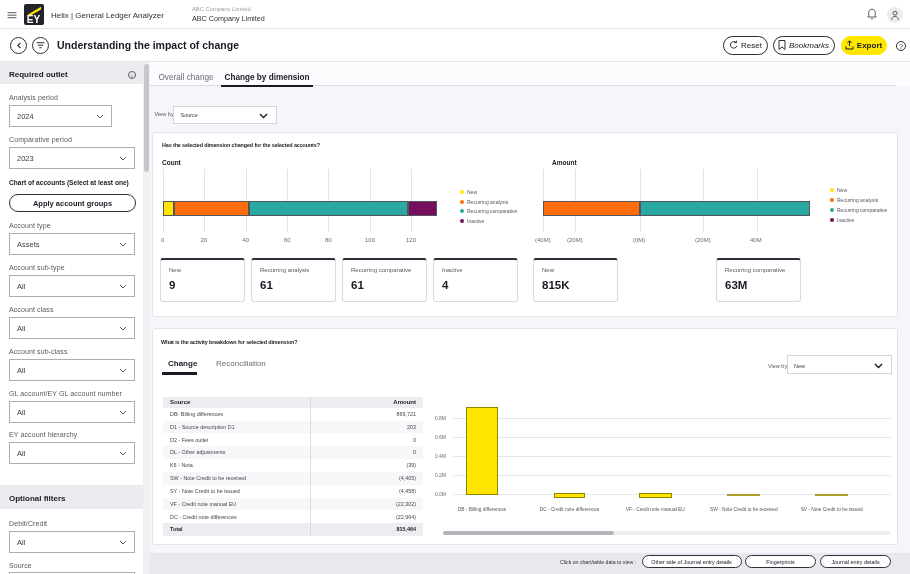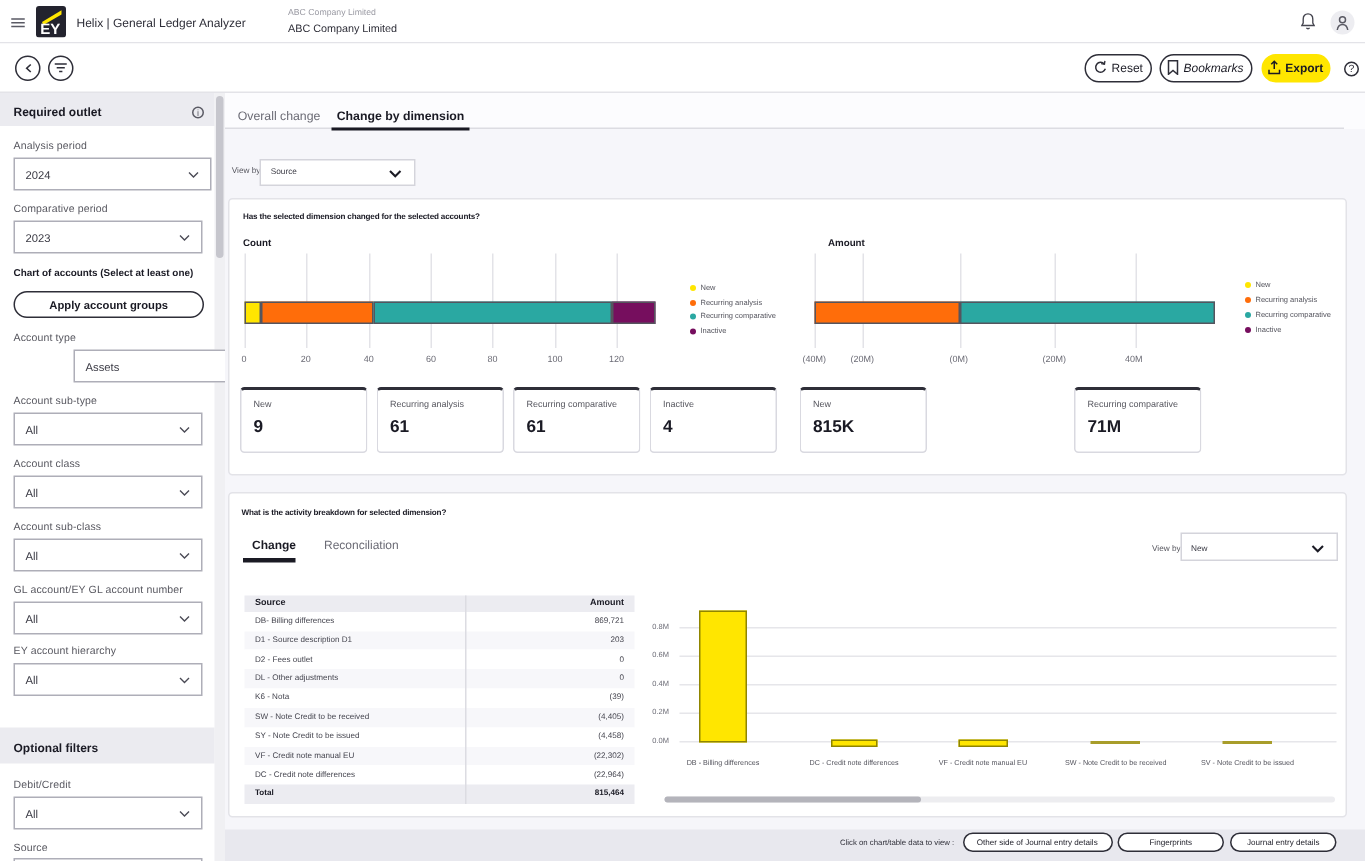--- a/index.html
+++ b/index.html
@@ -54,20 +54,21 @@
 
 <div class="abs" style="left:0;top:29px;width:910px;height:33px;background:#fff;border-bottom:1px solid #e3e3e8;"></div>
 <div class="abs" style="left:9.8px;top:36.5px;width:17.5px;height:17.5px;border:1.2px solid #2e2e38;border-radius:50%;"></div>
 <svg class="abs" style="left:15.5px;top:41.8px;" width="6" height="7">
       <path d="M4.5 1L1.8 3.5l2.7 2.5" stroke="#2e2e38" stroke-width="1.1" fill="none"></path>
     </svg>
 <div class="abs" style="left:31.5px;top:36.5px;width:17.5px;height:17.5px;border:1.2px solid #2e2e38;border-radius:50%;"></div>
 <svg class="abs" style="left:36.2px;top:42px;" width="9" height="7">
       <path d="M0.5 0.7h8M1.8 3.2h5.4M3.4 5.7h2.2" stroke="#2e2e38" stroke-width="1"></path>
     </svg>
+<div class="abs" style="left:57px;top:39px;font-size:10.5px;font-weight:bold;color:#1a1a24;">Understanding the impact of change</div>
 
 <div class="pill" style="left:723px;top:36px;width:45px;height:18.5px;">
   <svg width="9" height="10" viewBox="0 0 9 10" style="margin-right:3px;">
         <path d="M7.2 2.6A3.3 3.3 0 1 0 7.9 5.9" fill="none" stroke="#2e2e38" stroke-width="1"></path>
         <path d="M7.6 0.6l-0.3 2.2-2.2-0.4" fill="none" stroke="#2e2e38" stroke-width="0.9"></path>
       </svg>
   Reset
 </div>
 <div class="pill" style="left:772.5px;top:36px;width:62px;height:18.5px;font-style:italic;">
   <svg width="8" height="10" viewBox="0 0 8 10" style="margin-right:3px;">
@@ -85,38 +86,38 @@
 
 <div class="abs" style="left:0;top:62px;width:143px;height:512px;background:#fff;"></div>
 <div class="abs" style="left:143px;top:62px;width:7px;height:512px;background:#f0f0f3;"></div>
 <div class="abs" style="left:144px;top:64px;width:5px;height:108px;background:#c6c6cd;border-radius:3px;"></div>
 
 <div class="abs" style="left:0;top:62px;width:143px;height:22px;background:#ebebf0;"></div>
 <div class="abs" style="left:9px;top:70px;font-size:8px;font-weight:bold;color:#1a1a24;">Required outlet</div>
 <div class="abs" style="left:128px;top:71px;width:8px;height:8px;border:1px solid #5a5a64;border-radius:50%;text-align:center;font-size:6px;line-height:8px;color:#5a5a64;">i</div>
 
 <div class="lbl" style="left:9px;top:94px;">Analysis period</div>
-<div class="sel" style="left:9px;top:105px;width:132px;">
+<div class="sel" style="left:9px;top:105px;width:103px;">
       <span class="txt">2024</span>
       <svg width="8" height="5">
         <path d="M1 1l3 3 3-3" stroke="#4a4a55" stroke-width="0.9" fill="none"></path>
       </svg>
     </div>
 <div class="lbl" style="left:9px;top:136px;">Comparative period</div>
 <div class="sel" style="left:9px;top:147px;width:126px;">
       <span class="txt">2023</span>
       <svg width="8" height="5">
         <path d="M1 1l3 3 3-3" stroke="#4a4a55" stroke-width="0.9" fill="none"></path>
       </svg>
     </div>
 <div class="abs" style="left:9px;top:178.5px;font-size:6.6px;font-weight:bold;color:#1a1a24;">Chart of accounts (Select at least one)</div>
 <div class="pill" style="left:9px;top:194px;width:127px;height:18px;border-radius:9px;font-size:7.5px;font-weight:bold;">Apply account groups</div>
 
 <div class="lbl" style="left:9px;top:222px;">Account type</div>
-<div class="sel" style="left:9px;top:233px;width:126px;margin-left:40px;">
+<div class="sel" style="left:9px;top:233px;width:126px;">
       <span class="txt">Assets</span>
       <svg width="8" height="5">
         <path d="M1 1l3 3 3-3" stroke="#4a4a55" stroke-width="0.9" fill="none"></path>
       </svg>
     </div>
 <div class="lbl" style="left:9px;top:264px;">Account sub-type</div>
 <div class="sel" style="left:9px;top:275px;width:126px;">
       <span class="txt">All</span>
       <svg width="8" height="5">
         <path d="M1 1l3 3 3-3" stroke="#4a4a55" stroke-width="0.9" fill="none"></path>
@@ -250,21 +251,21 @@
 <div class="statcard" style="left:433px;top:258px;width:85px;">
       <span class="sl">Inactive</span>
       <span class="sv">4</span>
     </div>
 <div class="statcard" style="left:533px;top:258px;width:85px;">
       <span class="sl">New</span>
       <span class="sv">815K</span>
     </div>
 <div class="statcard" style="left:716px;top:258px;width:85px;">
       <span class="sl">Recurring comparative</span>
-      <span class="sv">71M</span>
+      <span class="sv">63M</span>
     </div>
 
 <div class="abs" style="left:152px;top:327.6px;width:746px;height:217px;background:#fff;border:1px solid #e3e3e8;border-radius:3px;"></div>
 <div class="abs" style="left:161px;top:338.5px;font-size:5.4px;font-weight:bold;color:#1a1a24;letter-spacing:-0.02em;">What is the activity breakdown for selected dimension?</div>
 <div class="abs" style="left:168px;top:359px;font-size:8px;font-weight:bold;color:#1a1a24;">Change</div>
 <div class="abs" style="left:216px;top:359px;font-size:8px;color:#6b6b75;">Reconciliation</div>
 <div class="abs" style="left:161.8px;top:372.4px;width:35px;height:2.5px;background:#1a1a24;"></div>
 <div class="abs" style="left:768px;top:362.8px;font-size:5.5px;color:#585860;">View by</div>
 <div class="sel" style="left:786.5px;top:355.4px;width:105px;height:19px;border-color:#d4d4db;">
       <span class="txt" style="left:6.5px;top:6.5px;font-size:5.5px;">New</span>

